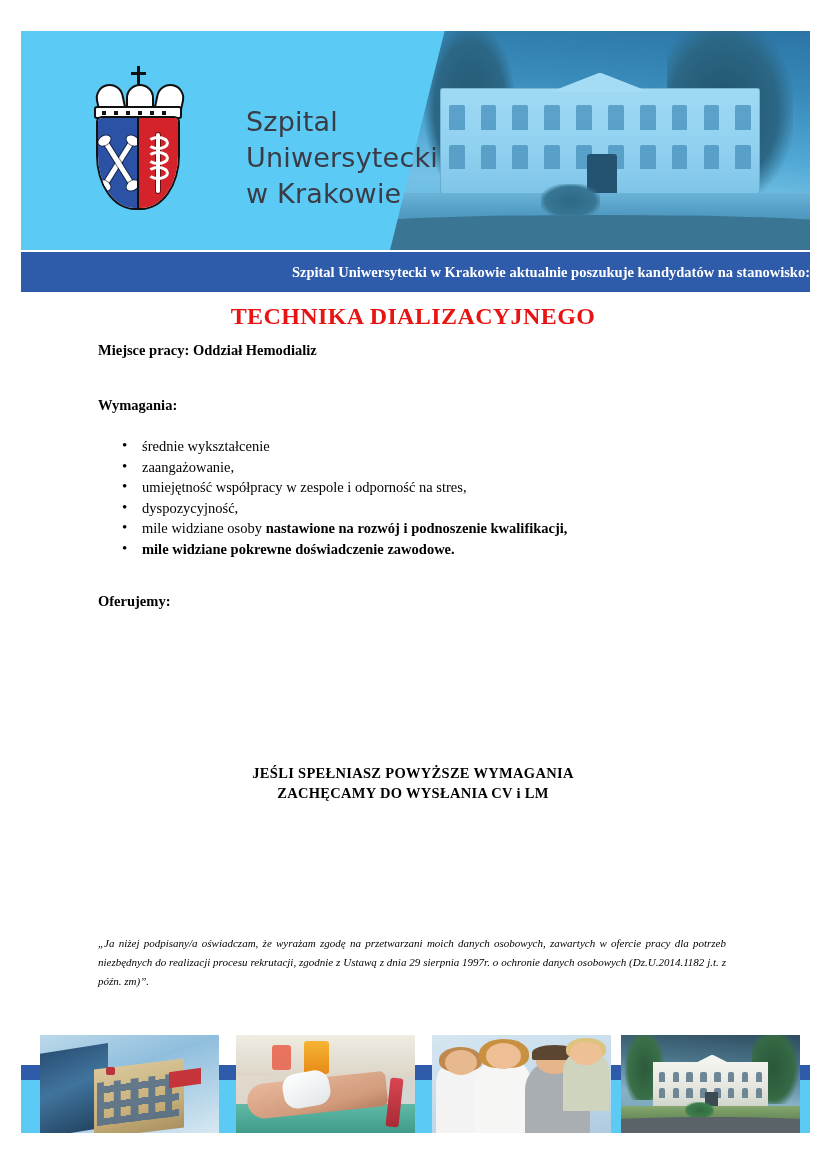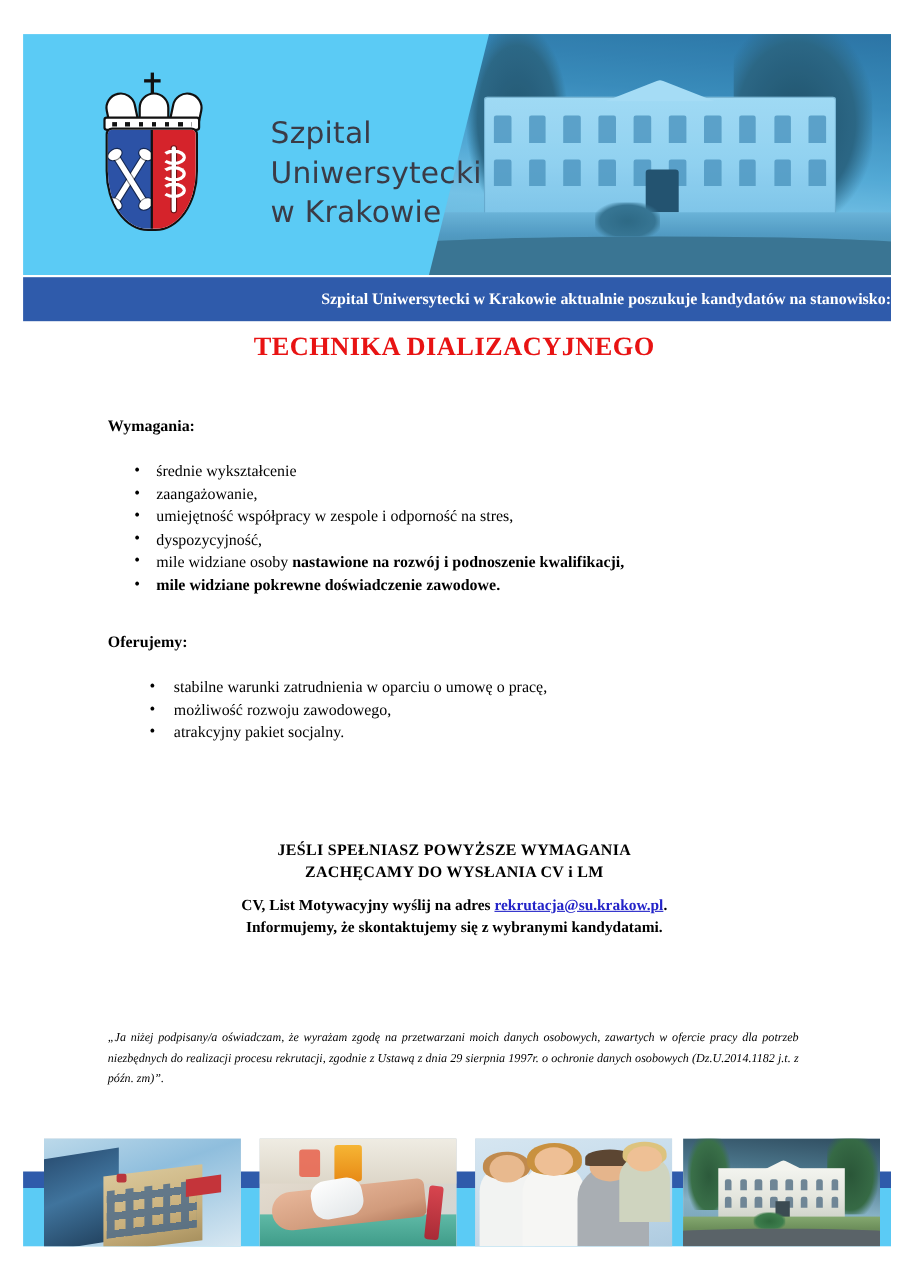--- a/index.html
+++ b/index.html
@@ -591,52 +591,42 @@
     <div>w Krakowie</div>
   </div>
 
   <div class="banner">
     <span>Szpital Uniwersytecki w Krakowie aktualnie poszukuje kandydatów na stanowisko:</span>
   </div>
 
   <div class="job-title">TECHNIKA DIALIZACYJNEGO</div>
 
   <div class="body-area">
+    <div class="line-bold">Miejsce pracy: Oddział Hemodializ</div>
     <div class="gap-a"></div>
     <div class="line-bold">Wymagania:</div>
     <div class="gap-b"></div>
     <ul class="bullets" id="req-list">
         <li><span>średnie wykształcenie</span></li>
         <li><span>zaangażowanie,</span></li>
         <li><span>umiejętność współpracy w zespole i odporność na stres,</span></li>
         <li><span>dyspozycyjność,</span></li>
         <li><span>mile widziane osoby </span><b class="inl">nastawione na rozwój i podnoszenie kwalifikacji,</b></li>
         <li><b class="inl">mile widziane pokrewne doświadczenie zawodowe.</b></li>
       </ul>
     <div class="gap-c"></div>
     <div class="line-bold">Oferujemy:</div>
     <div class="gap-b"></div>
-    <ul class="bullets offers" id="off-list">
-        <li>stabilne warunki zatrudnienia w oparciu o umowę o pracę,</li>
-        <li>możliwość rozwoju zawodowego,</li>
-        <li>atrakcyjny pakiet socjalny.</li>
-      </ul>
   </div>
 
   <div class="cta">
     <div class="caps">JEŚLI SPEŁNIASZ POWYŻSZE WYMAGANIA</div>
     <div class="caps">ZACHĘCAMY DO WYSŁANIA CV i LM</div>
   </div>
 
-  <div class="cta-sub">
-    <div>
-      <span>CV, List Motywacyjny wyślij na adres </span><a href="#">rekrutacja@su.krakow.pl</a><span>.</span>
-    </div>
-    <div>Informujemy, że skontaktujemy się z wybranymi kandydatami.</div>
-  </div>
 
   <div class="clause-body">„Ja niżej podpisany/a oświadczam, że wyrażam zgodę na przetwarzani moich danych osobowych, zawartych w ofercie pracy dla potrzeb niezbędnych do realizacji procesu rekrutacji, zgodnie z Ustawą z dnia 29 sierpnia 1997r. o ochronie danych osobowych (Dz.U.2014.1182 j.t. z późn. zm)”.</div>
 
   <div class="footer">
     <div class="band"></div>
     <div class="cyan"></div>
     <div class="photos">
       <div class="fphoto p1">
         <div class="sky"></div>
           <div class="glass"></div>

